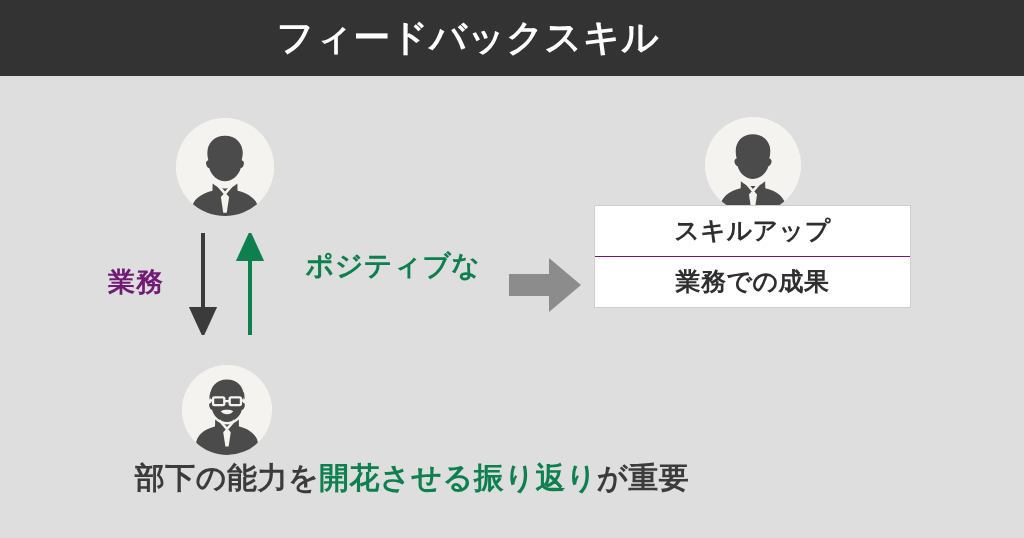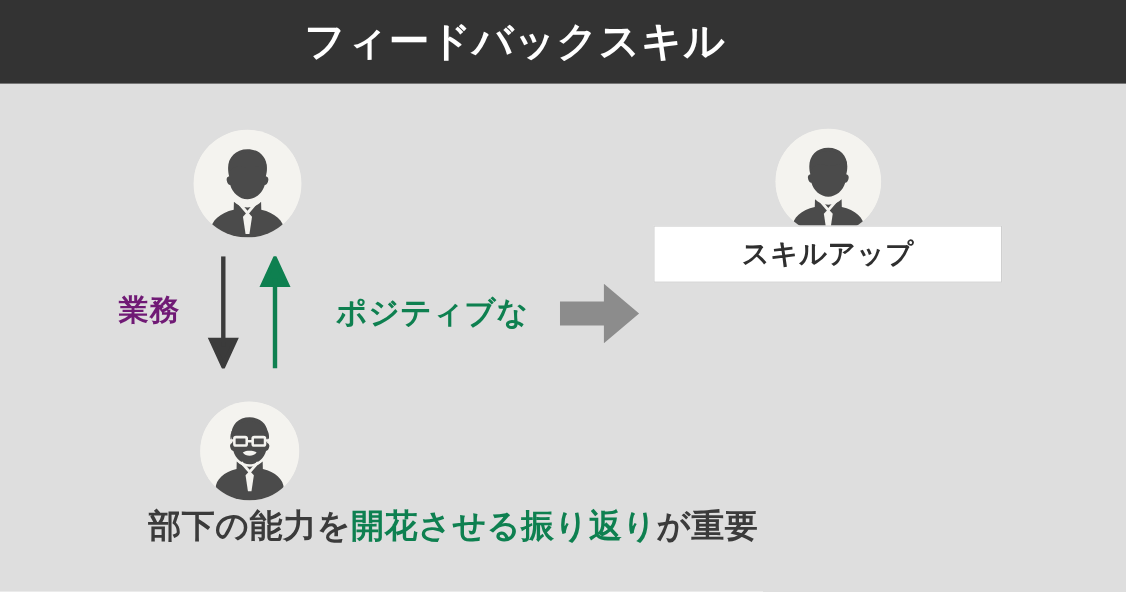--- a/index.html
+++ b/index.html
@@ -78,21 +78,21 @@
     left: 283px;
     top: 246px;
     width: 220px;
     color: #0e8050;
     font-size: 28px;
     font-weight: bold;
     line-height: 40px;
     letter-spacing: 0.5px;
     text-align: center;
   }
-  .label-feedback .line { display: block; white-space: nowrap; margin-top: 19px; }
+  .label-feedback .line { display: block; white-space: nowrap; }
 
   
   .block-arrow {
     position: absolute;
     left: 509px;
     top: 258px;
     width: 72px;
     height: 54px;
   }
 
@@ -219,19 +219,20 @@
   </div>
 
   <div class="block-arrow">
     <svg viewBox="0 0 72 54" width="72" height="54" aria-hidden="true">
       <path d="M0 16 H40 V0 L72 27 L40 54 V38 H0 Z" fill="#8c8c8c"></path>
     </svg>
   </div>
 
   <div class="outcome-list">
     <div class="outcome-row">スキルアップ</div>
+    <div class="outcome-row">業務での成果</div>
   </div>
 
   <div class="caption">
     <span>部下の能力を</span><span class="hl">開花させる振り返り</span><span>が重要</span>
   </div>
 
 </div>
 
 </body></html>

